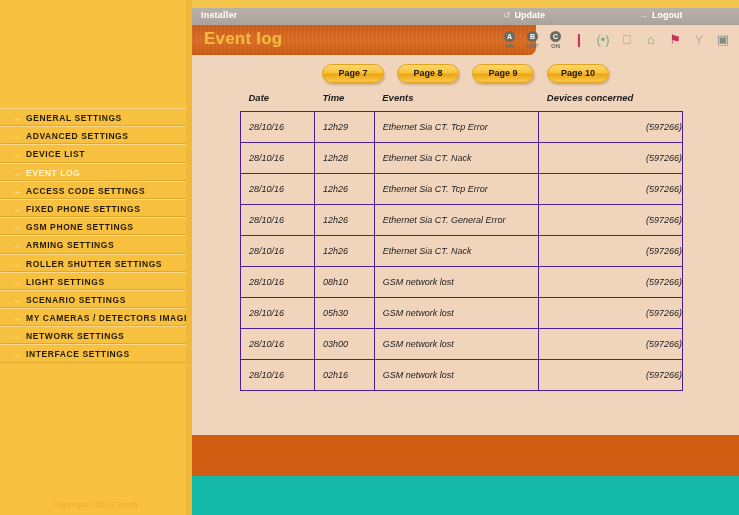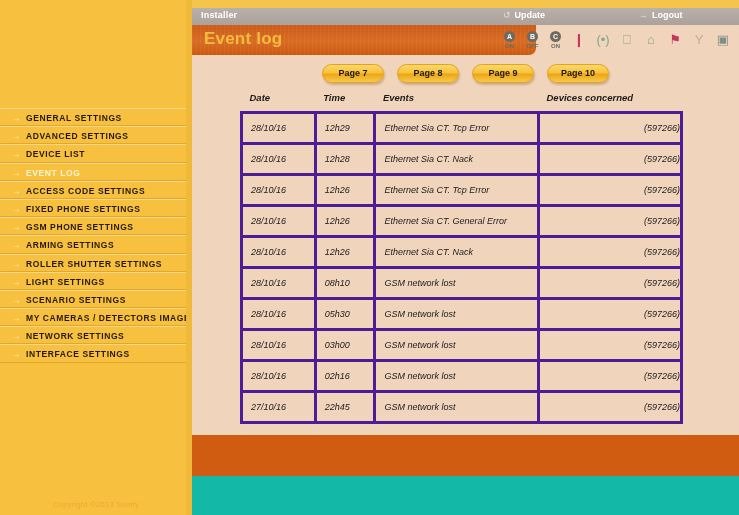--- a/index.html
+++ b/index.html
@@ -183,21 +183,21 @@
   #table-wrap { margin: 9px 0 0 48px; width: 445px; font-style: italic; }
   table.log { border-collapse: collapse; width: 443px; }
   table.log th {
     text-align: left;
     color: #1b1b1b;
     font-size: 9.5px; font-weight: bold;
     padding: 0 0 8px 8px;
     border: none;
   }
   table.log td {
-    border: 3px solid #4c1d95;
+    border: 1px solid #4c1d95;
     color: #1b1b1b;
     font-size: 9px;
     height: 31px;
     padding: 0 0 0 8px;
     background: #f1d4bc;
     vertical-align: middle;
   }
   td.c-date { width: 74px; }
   td.c-time { width: 60px; }
   td.c-event { width: 165px; }
@@ -344,26 +344,20 @@
                 <td class="c-time">03h00</td>
                 <td class="c-event">GSM network lost</td>
                 <td class="c-dev">(597266)</td>
               </tr>
               <tr>
                 <td class="c-date">28/10/16</td>
                 <td class="c-time">02h16</td>
                 <td class="c-event">GSM network lost</td>
                 <td class="c-dev">(597266)</td>
               </tr>
-              <tr>
-                <td class="c-date">27/10/16</td>
-                <td class="c-time">22h45</td>
-                <td class="c-event">GSM network lost</td>
-                <td class="c-dev">(597266)</td>
-              </tr>
             </tbody>
         </table>
       </div>
 
       <div id="footer-bar"></div>
     </div>
   </div>
 </div>
 
 </body></html>

